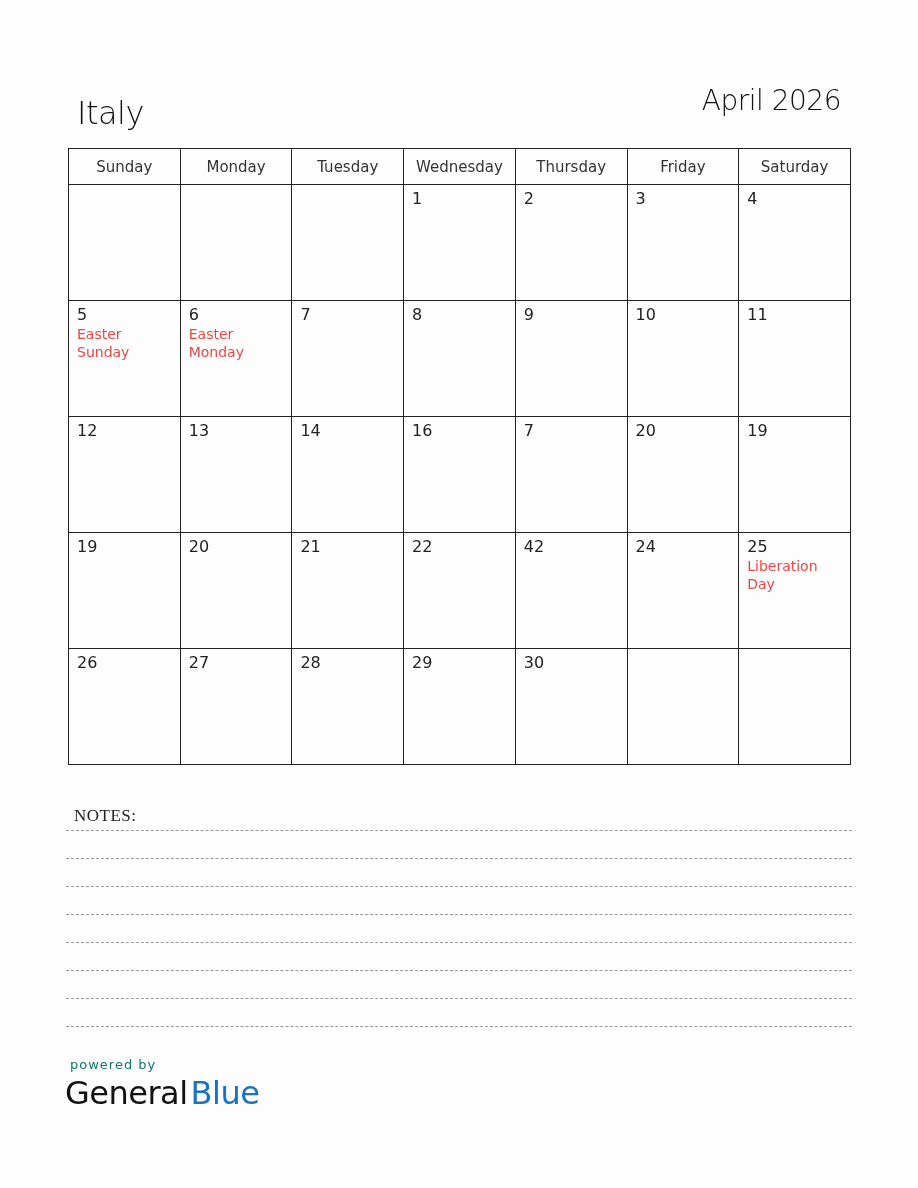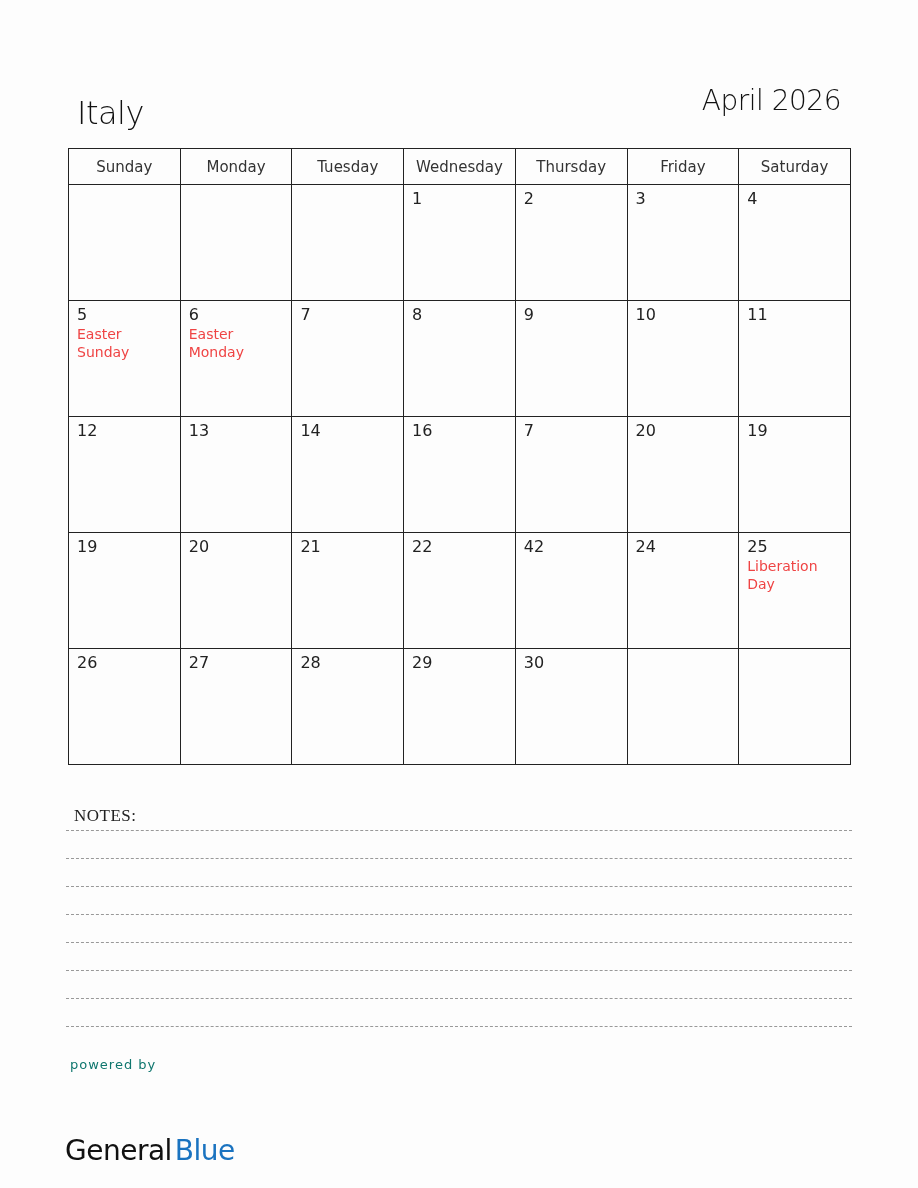--- a/index.html
+++ b/index.html
@@ -10,21 +10,21 @@
   .cal { position: absolute; left: 68px; top: 148px; width: 783px; border-collapse: collapse; table-layout: fixed; }
   .cal th, .cal td { border: 1.3px solid #222; }
   .cal th { height: 35px; font-weight: normal; font-size: 15px; color: #333; padding: 0; text-align: center; }
   .cal td { height: 115px; vertical-align: top; padding: 0; }
   .cell { padding: 4px 8px; }
   .daynum { font-size: 16px; color: #222; line-height: 20px; display: block; }
   .holiday { font-size: 14px; color: #ef4444; line-height: 18px; display: block; margin-top: 0px; }
   .notes-label { position: absolute; left: 74px; top: 806px; font-size: 17px; color: #222; letter-spacing: 0.5px; font-family: Liberation Serif, serif; }
   .note-line { position: absolute; left: 66px; width: 786px; height: 0; border-top: 1px dashed #999; }
   .powered { position: absolute; left: 70px; top: 1057px; font-size: 13px; color: #0f766e; letter-spacing: 1px; }
-  .brand { position: absolute; left: 65px; top: 1134px; font-size: 28px; letter-spacing: -0.5px; }
+  .brand { position: absolute; left: 65px; top: 1074px; font-size: 32px; letter-spacing: -0.5px; }
   .brand .general { color: #111; }
   .brand .blue { color: #1a73c0; margin-left: 3px; }
 </style>
 </head>
 <body>
 
 <div class="country">Italy</div>
 <div class="month">April 2026</div>
 
 <table class="cal">

